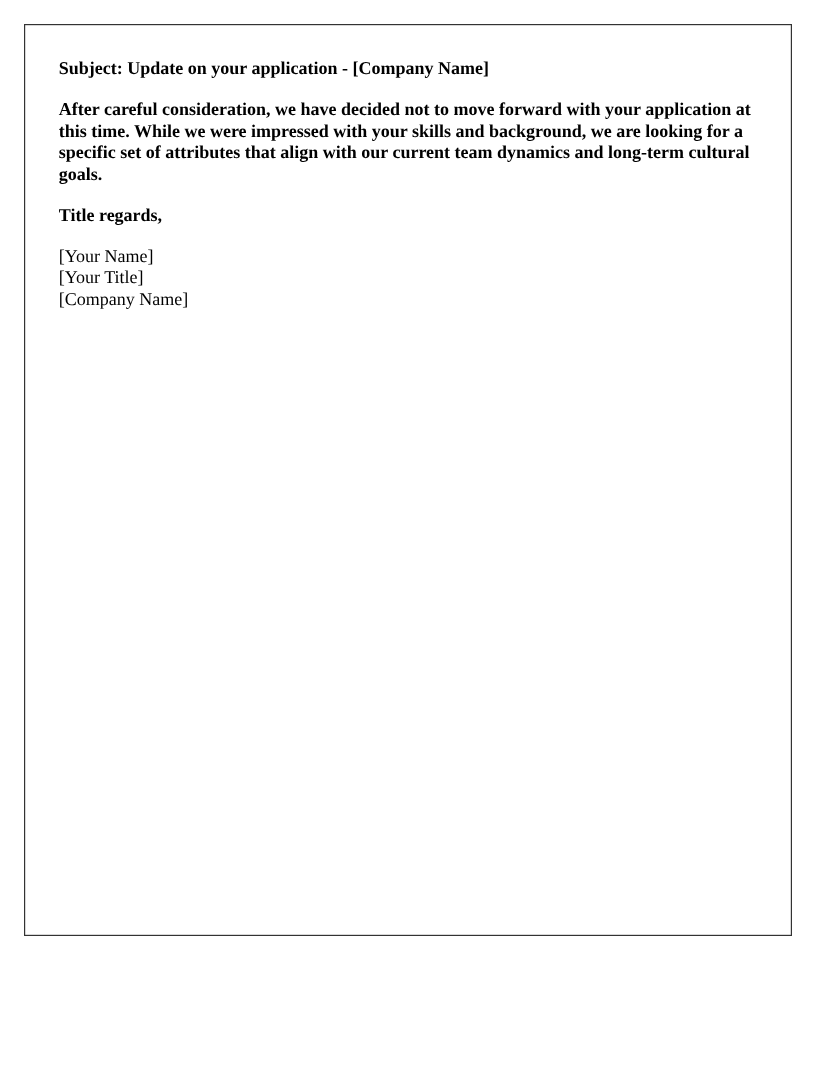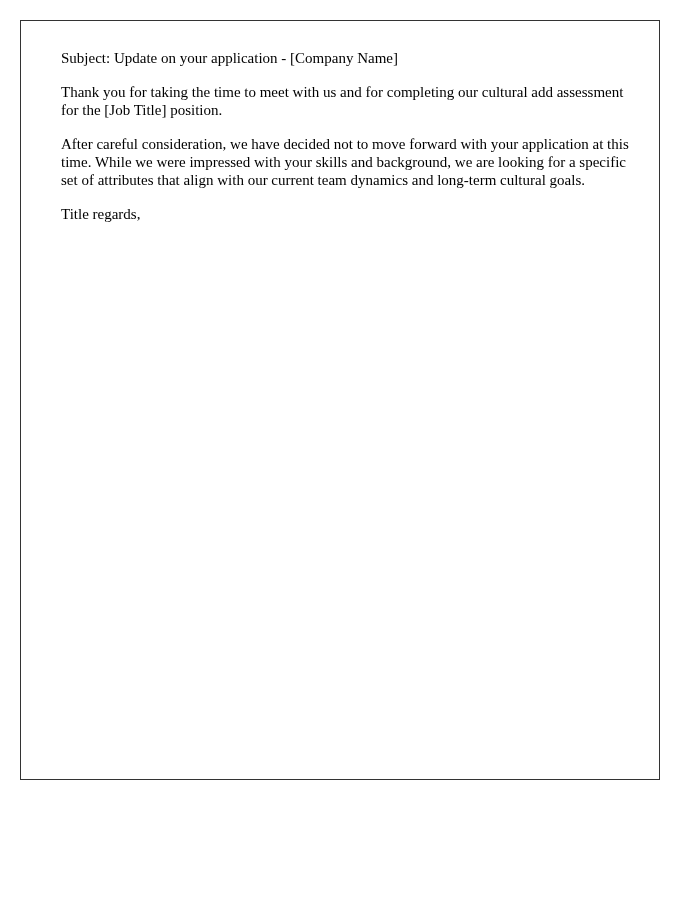--- a/index.html
+++ b/index.html
@@ -20,30 +20,35 @@
       top: 20px;
       width: 640px;
       height: 760px;
       border: 1px solid #333333;
       box-sizing: border-box;
       padding: 28px 28px 0 28px;
       font-size: 15px;
       line-height: 18px;
     }
     .letter p {
-      margin: 0 0 16px 12px;
+      margin: 0 0 16px 0;
+      font-weight: bold;
     }
     .signature {
       margin: 0;
     }
     .signature div {
       line-height: 18px;
     }
   </style>
 </head>
 <body>
 
 <div class="letter">
   <p>Subject: Update on your application - [Company Name]</p>
-  <p>Thank you for taking the time to meet with us and for completing our cultural add assessment for the [Job Title] position.</p>
   <p>After careful consideration, we have decided not to move forward with your application at this time. While we were impressed with your skills and background, we are looking for a specific set of attributes that align with our current team dynamics and long-term cultural goals.</p>
   <p>Title regards,</p>
+  <div class="signature">
+    <div>[Your Name]</div>
+    <div>[Your Title]</div>
+    <div>[Company Name]</div>
+  </div>
 </div>
 
 </body></html>

